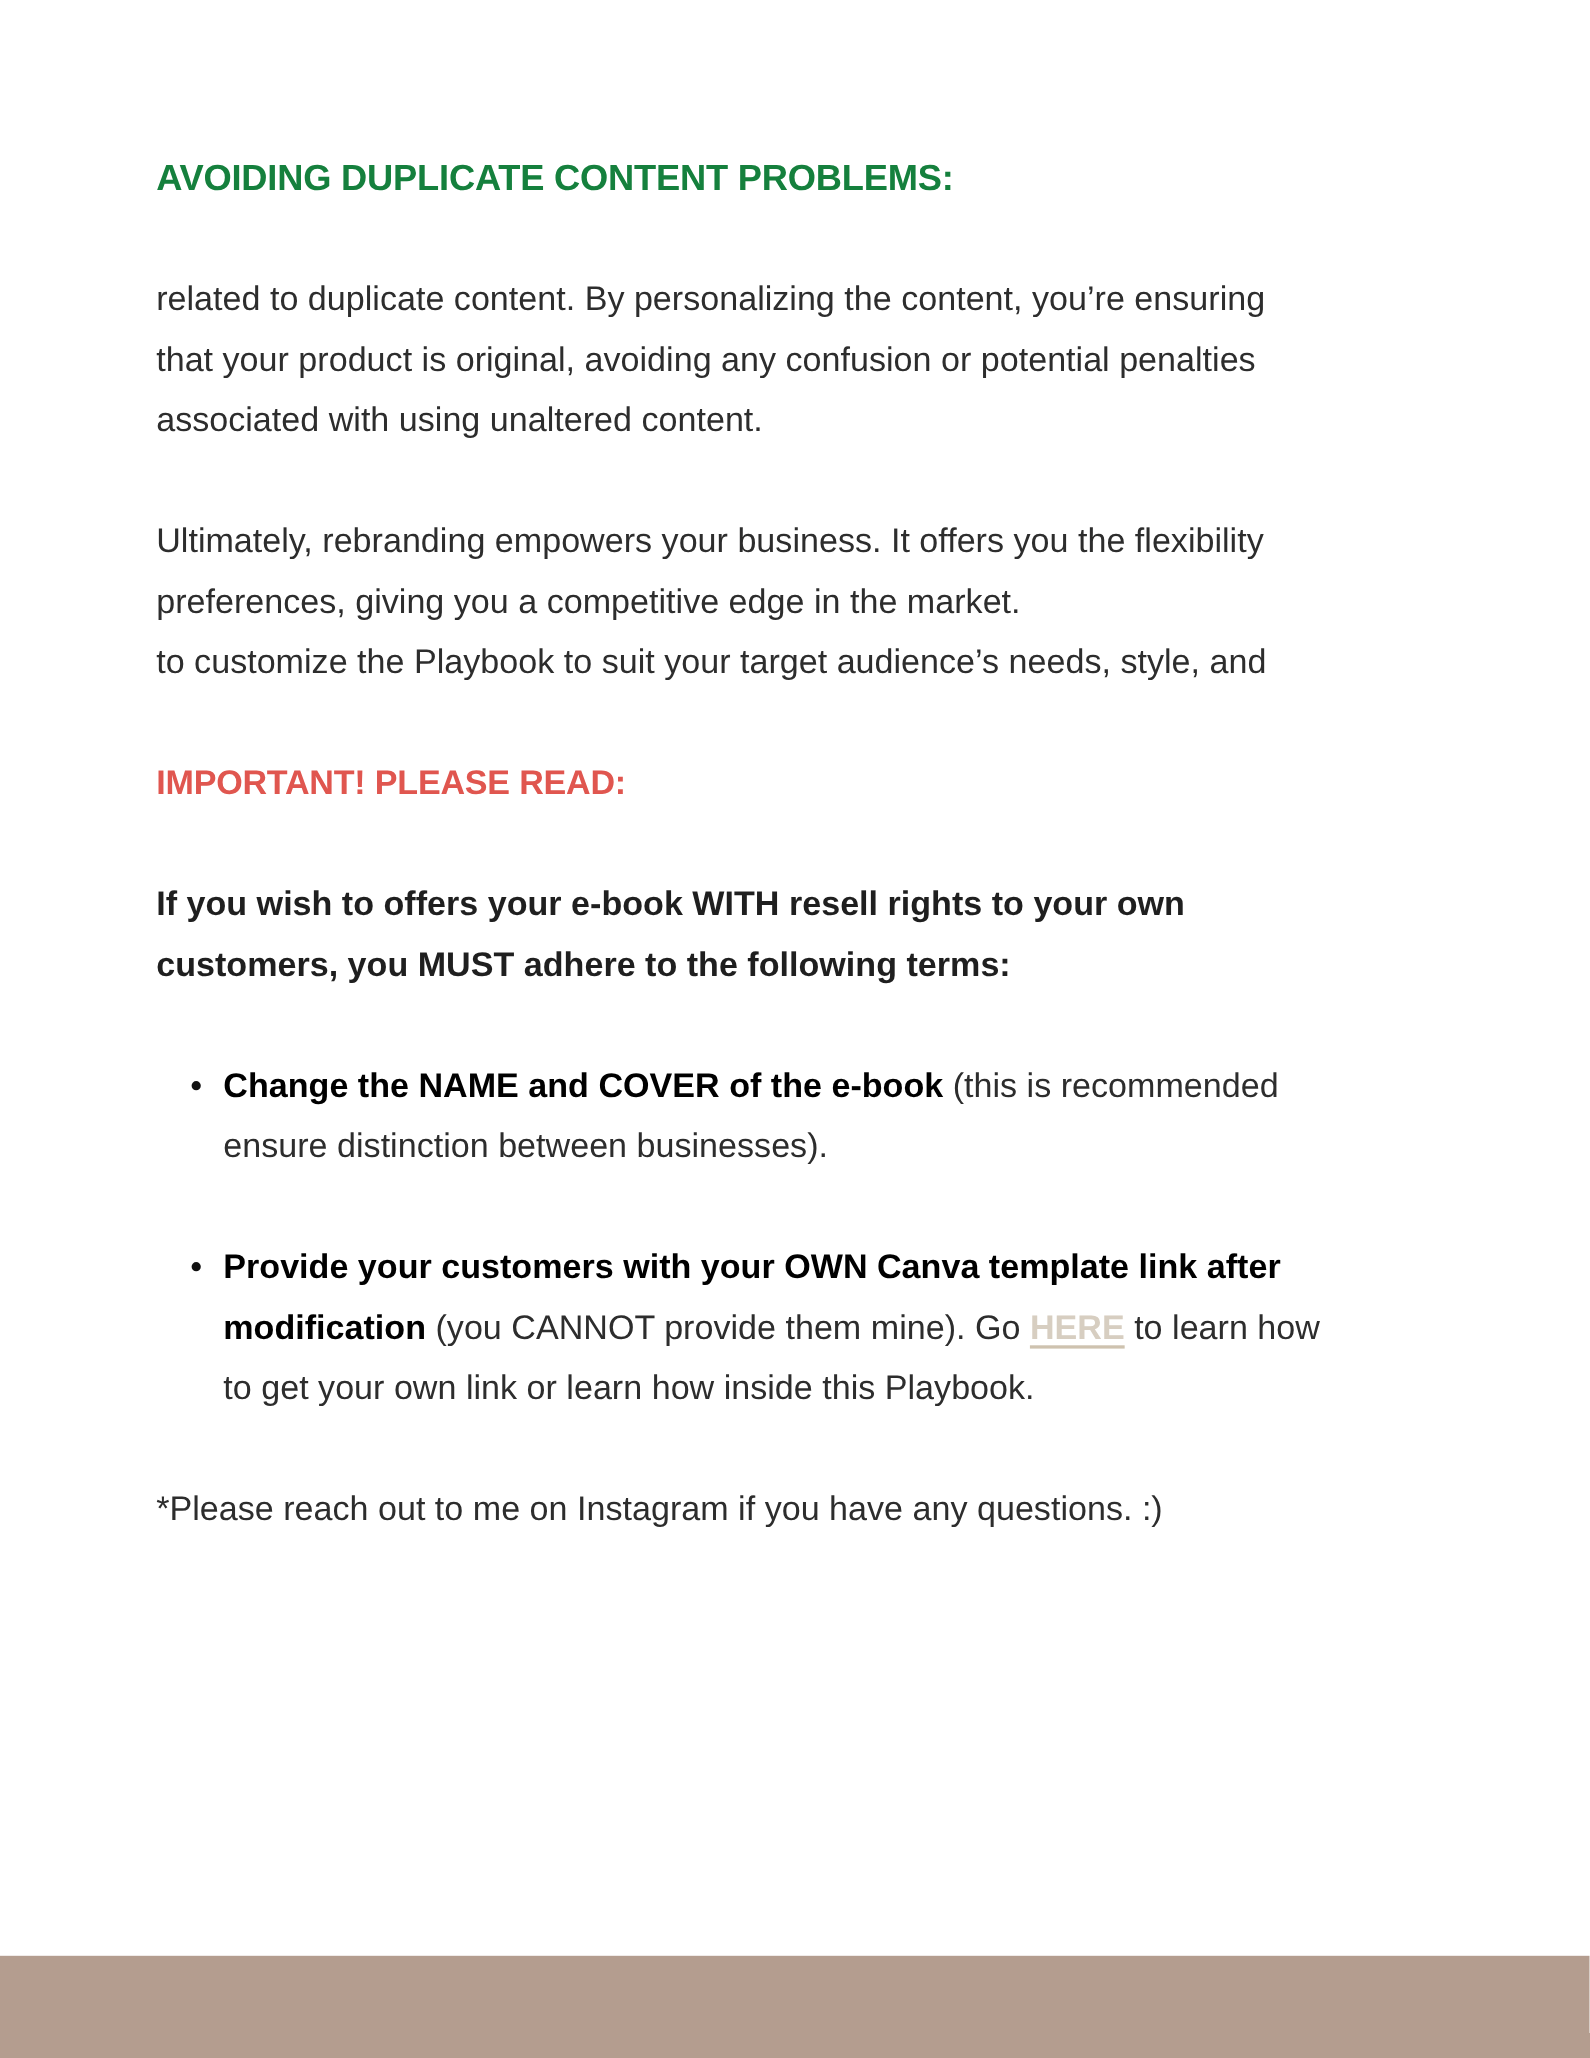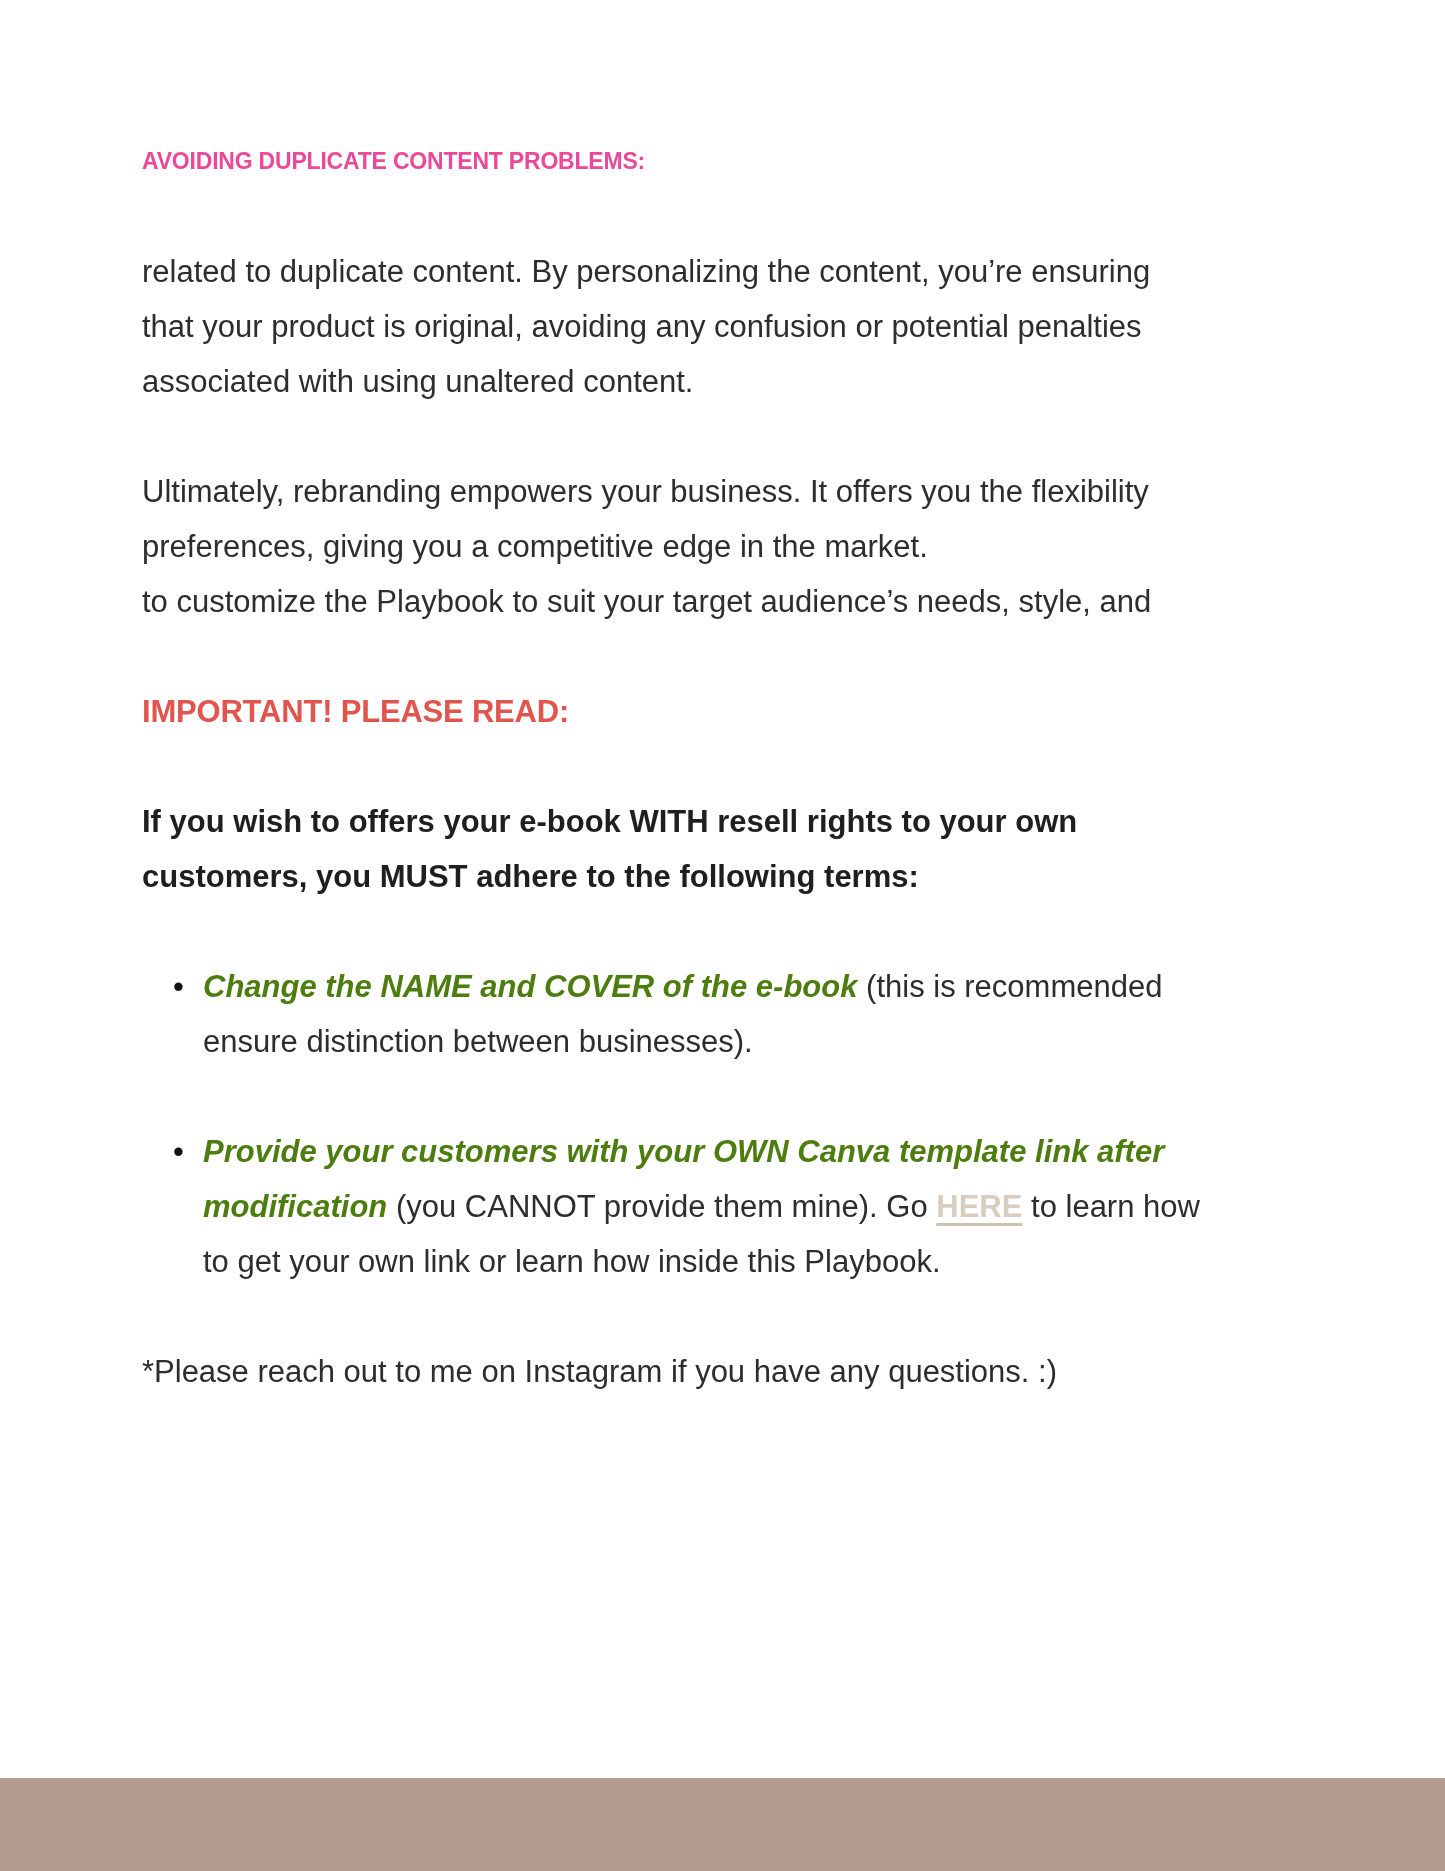--- a/index.html
+++ b/index.html
@@ -16,32 +16,32 @@
     left: 142px; top: 134px; right: 60px;
     color: #2d2d2d;
   }
   .line {
     font-size: 31px;
     line-height: 55px;
     color: #2d2d2d;
     white-space: nowrap;
   }
   .heading {
-    font-size: 23px;
+    font-size: 33px;
     line-height: 55px;
     font-weight: 700;
-    color: #ec4899;
+    color: #15803d;
     letter-spacing: -0.2px;
     margin: 0 0 55px 0;
     white-space: nowrap;
   }
   .heading.red { color: #e0564f; font-size: 31px; }
   .para { margin: 0 0 55px 0; }
   .para.boldpara .line { font-weight: 700; color: #1f1f1f; }
-  .b { font-weight: 700; color: #4d7c0f; font-style: italic; }
+  .b { font-weight: 700; color: #000000; }
   ul.bullets { list-style: none; margin: 0; padding: 0; }
   ul.bullets li {
     position: relative;
     padding-left: 61px;
     margin: 0 0 55px 0;
   }
   ul.bullets .dot {
     position: absolute;
     left: 31px; top: 0;
     font-size: 31px;

